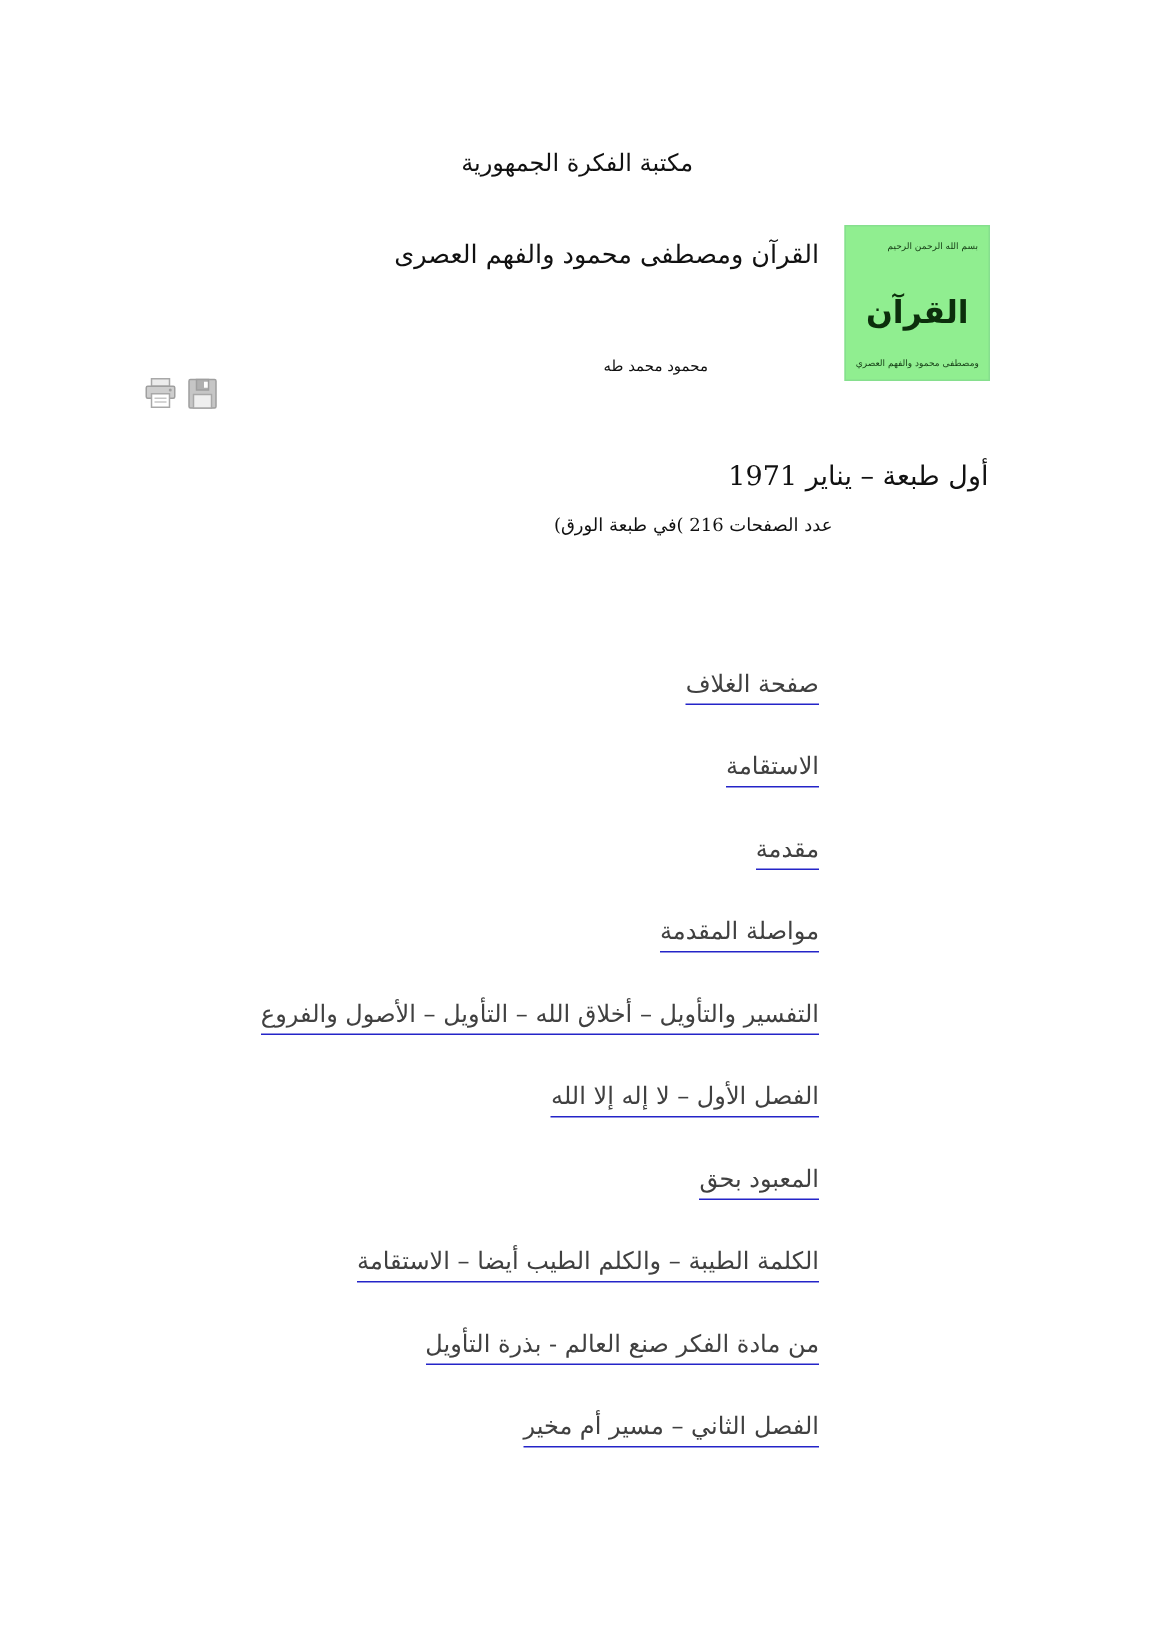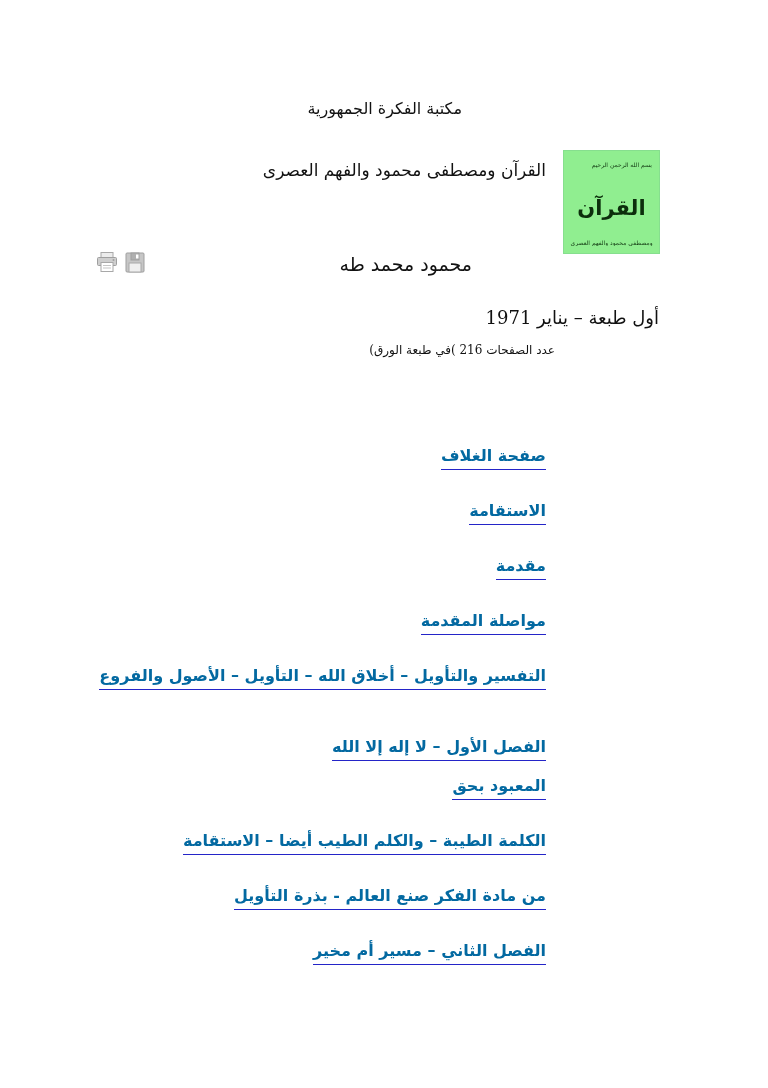--- a/index.html
+++ b/index.html
@@ -4,40 +4,40 @@
 <style>
   html,body{margin:0;padding:0;}
   body{
     width:768px;height:1088px;position:relative;background:#ffffff;
     font-family:"DejaVu Serif","DejaVu Sans",sans-serif;color:#111;
     overflow:hidden;
   }
   .abs{position:absolute;white-space:nowrap;}
   .site-title{top:99px;right:306px;font-size:16px;}
   .book-title{top:160px;right:222px;font-size:17px;}
-  .book-author{top:253px;right:296px;font-size:19px;margin-left:10px;}
+  .book-author{top:239px;right:296px;font-size:10px;margin-left:10px;}
   .edition-line{top:307px;right:109px;font-size:18px;}
   .pages-line{top:343px;right:213px;font-size:12px;}
 
   
   .toolbar{top:250px;left:95px;display:flex;gap:5px;align-items:flex-start;}
   .icon-btn{width:24px;height:24px;padding:0;border:0;background:transparent;cursor:pointer;opacity:.85;}
   .icon-btn svg{display:block;}
 
   
   .cover{top:150px;left:563px;width:97px;height:104px;background:#90ee90;border:1px solid #86df8e;box-sizing:border-box;}
   .cover-basmala{position:absolute;top:10px;right:7px;font-size:6px;color:#143c14;white-space:nowrap;}
   .cover-title{position:absolute;top:44px;left:0;width:100%;text-align:center;font-size:21px;font-weight:bold;color:#0c2e0c;}
   .cover-subtitle{position:absolute;top:88px;left:0;width:100%;text-align:center;font-size:6px;color:#143c14;white-space:nowrap;overflow:hidden;}
 
   
   .toc-link{
     position:absolute;right:222px;font-size:16px;white-space:nowrap;
-    color:#0369a1;text-decoration:none;border-bottom:1.5px solid #2424c8;
-    padding-bottom:4px;cursor:pointer;font-weight:bold;
+    color:#404040;text-decoration:none;border-bottom:1.5px solid #2424c8;
+    padding-bottom:4px;cursor:pointer;
   }
 </style>
 </head>
 <body dir="rtl">
 
 <div class="abs site-title">مكتبة الفكرة الجمهورية</div>
 
 <div class="abs book-title">القرآن ومصطفى محمود والفهم العصرى</div>
 <div class="abs book-author">محمود محمد طه</div>
 <div class="abs edition-line">أول طبعة – يناير 1971</div>
@@ -73,18 +73,18 @@
   <div class="cover-title">القرآن</div>
   <div class="cover-subtitle">ومصطفى محمود والفهم العصري</div>
 </div>
 
 <nav>
   <a class="toc-link" style="top:446px">صفحة الغلاف</a>
   <a class="toc-link" style="top:501px">الاستقامة</a>
   <a class="toc-link" style="top:556px">مقدمة</a>
   <a class="toc-link" style="top:611px">مواصلة المقدمة</a>
   <a class="toc-link" style="top:666px">التفسير والتأويل – أخلاق الله – التأويل – الأصول والفروع</a>
-  <a class="toc-link" style="top:737px">الفصل الأول – لا إله إلا الله</a>
+  <a class="toc-link" style="top:721px">الفصل الأول – لا إله إلا الله</a>
   <a class="toc-link" style="top:776px">المعبود بحق</a>
   <a class="toc-link" style="top:831px">الكلمة الطيبة – والكلم الطيب أيضا – الاستقامة</a>
   <a class="toc-link" style="top:886px">من مادة الفكر صنع العالم - بذرة التأويل</a>
   <a class="toc-link" style="top:941px">الفصل الثاني – مسير أم مخير</a>
 </nav>
 
 </body></html>

